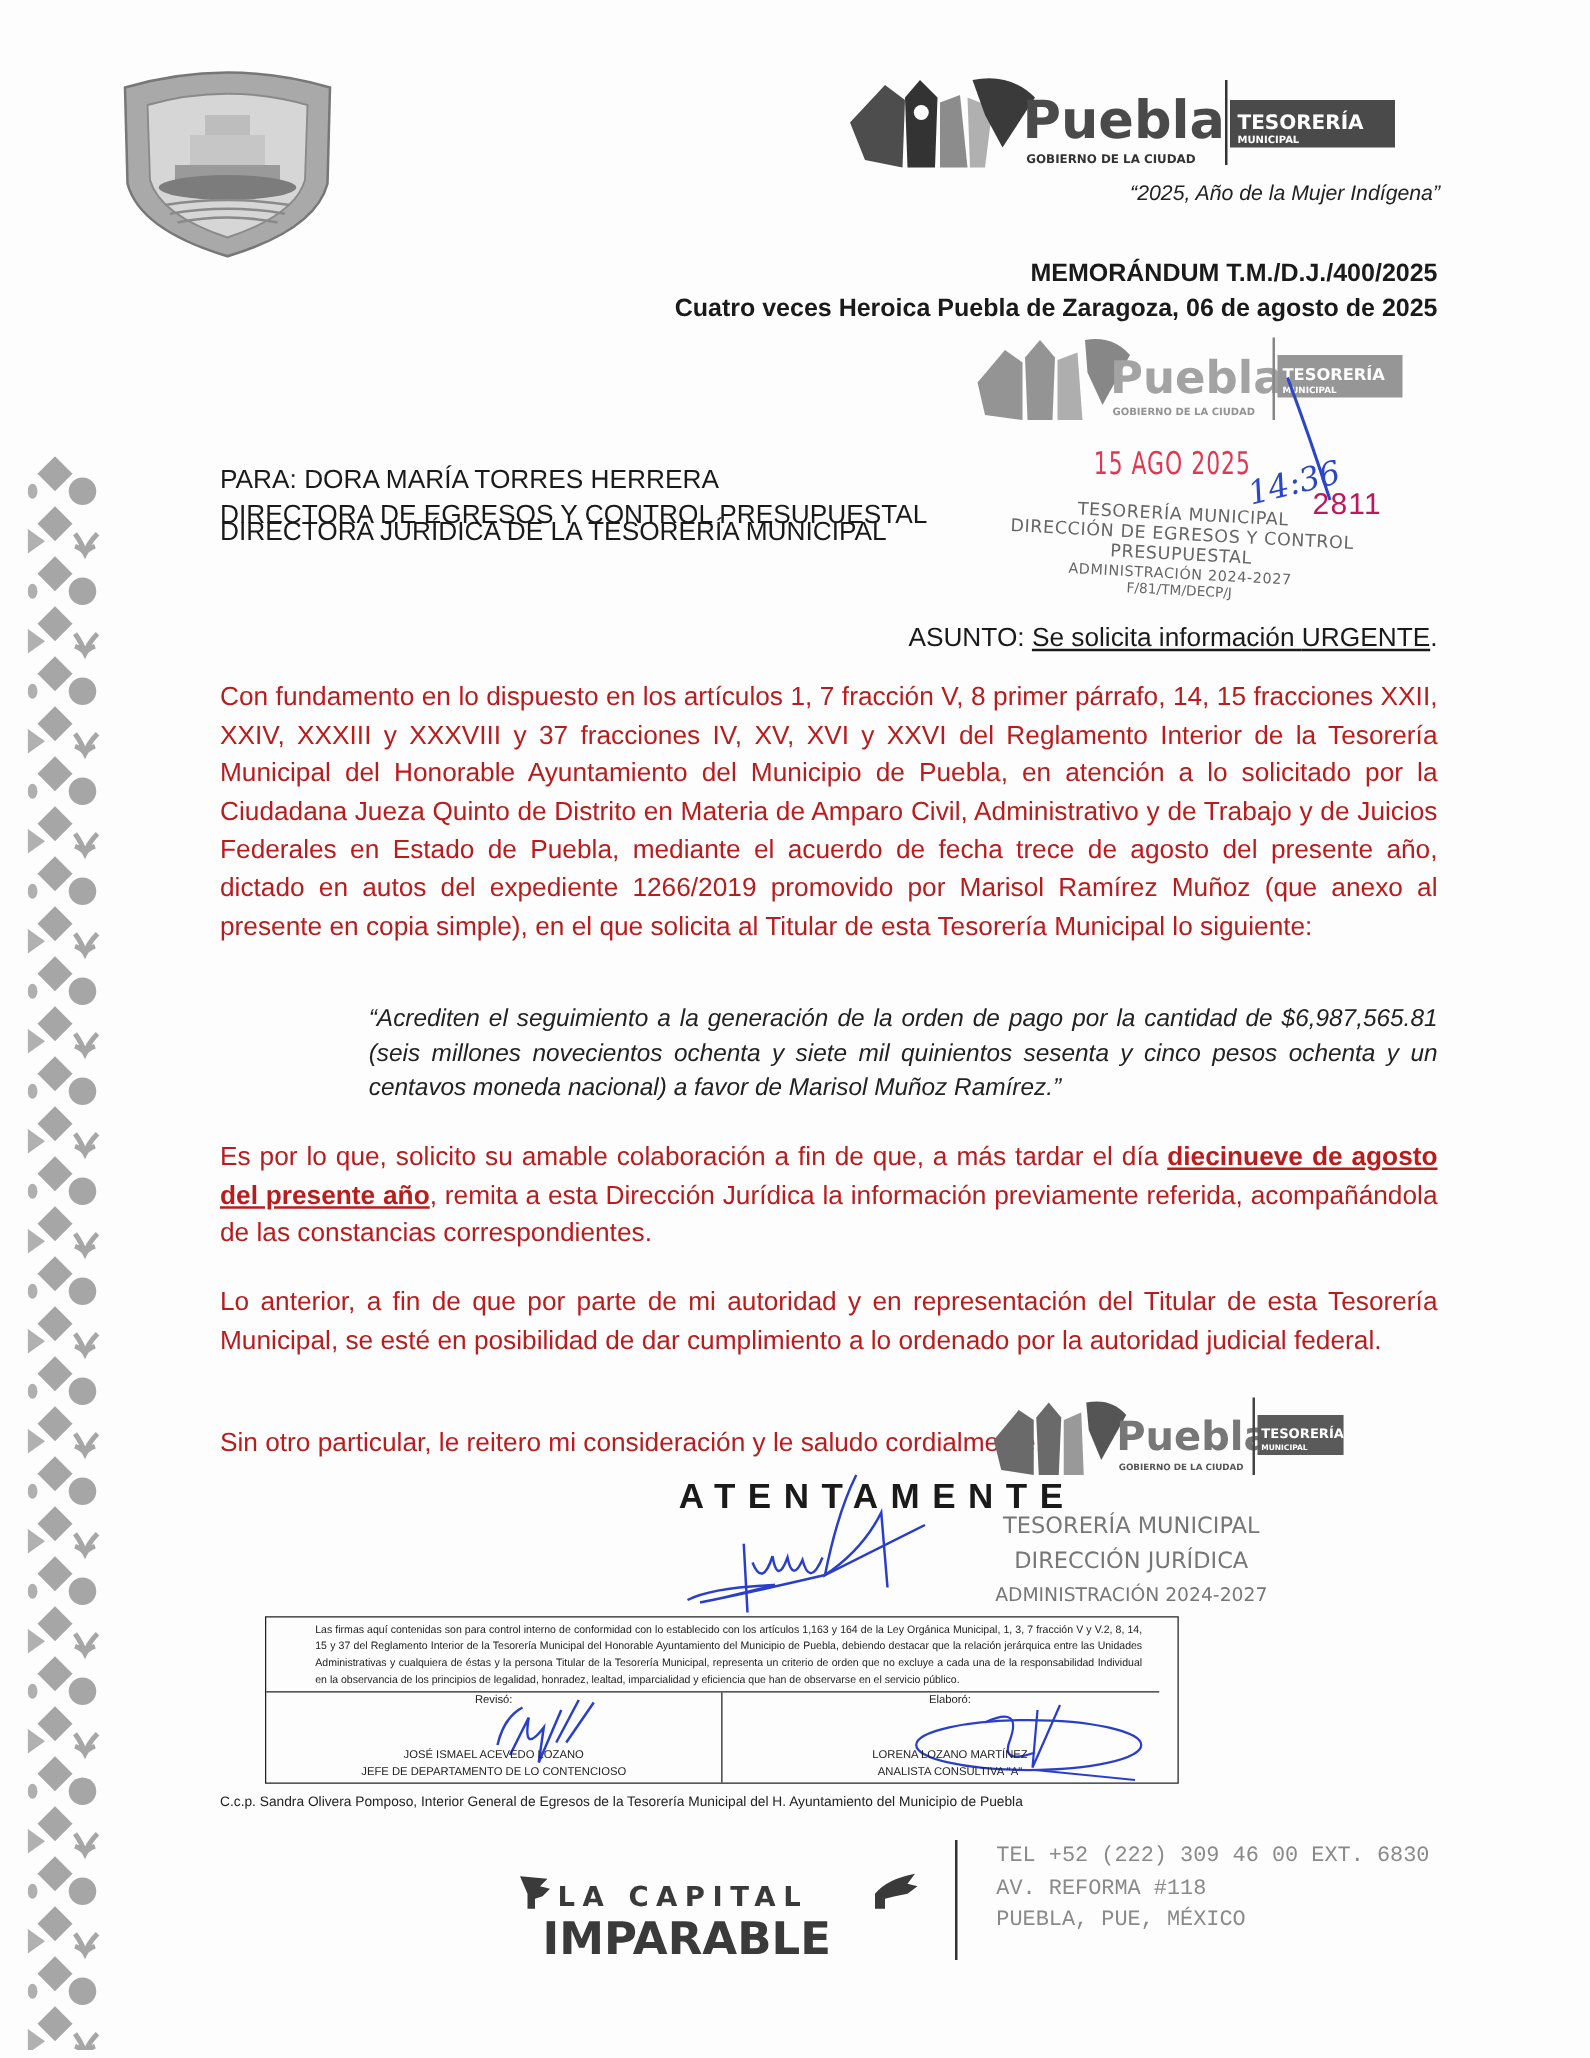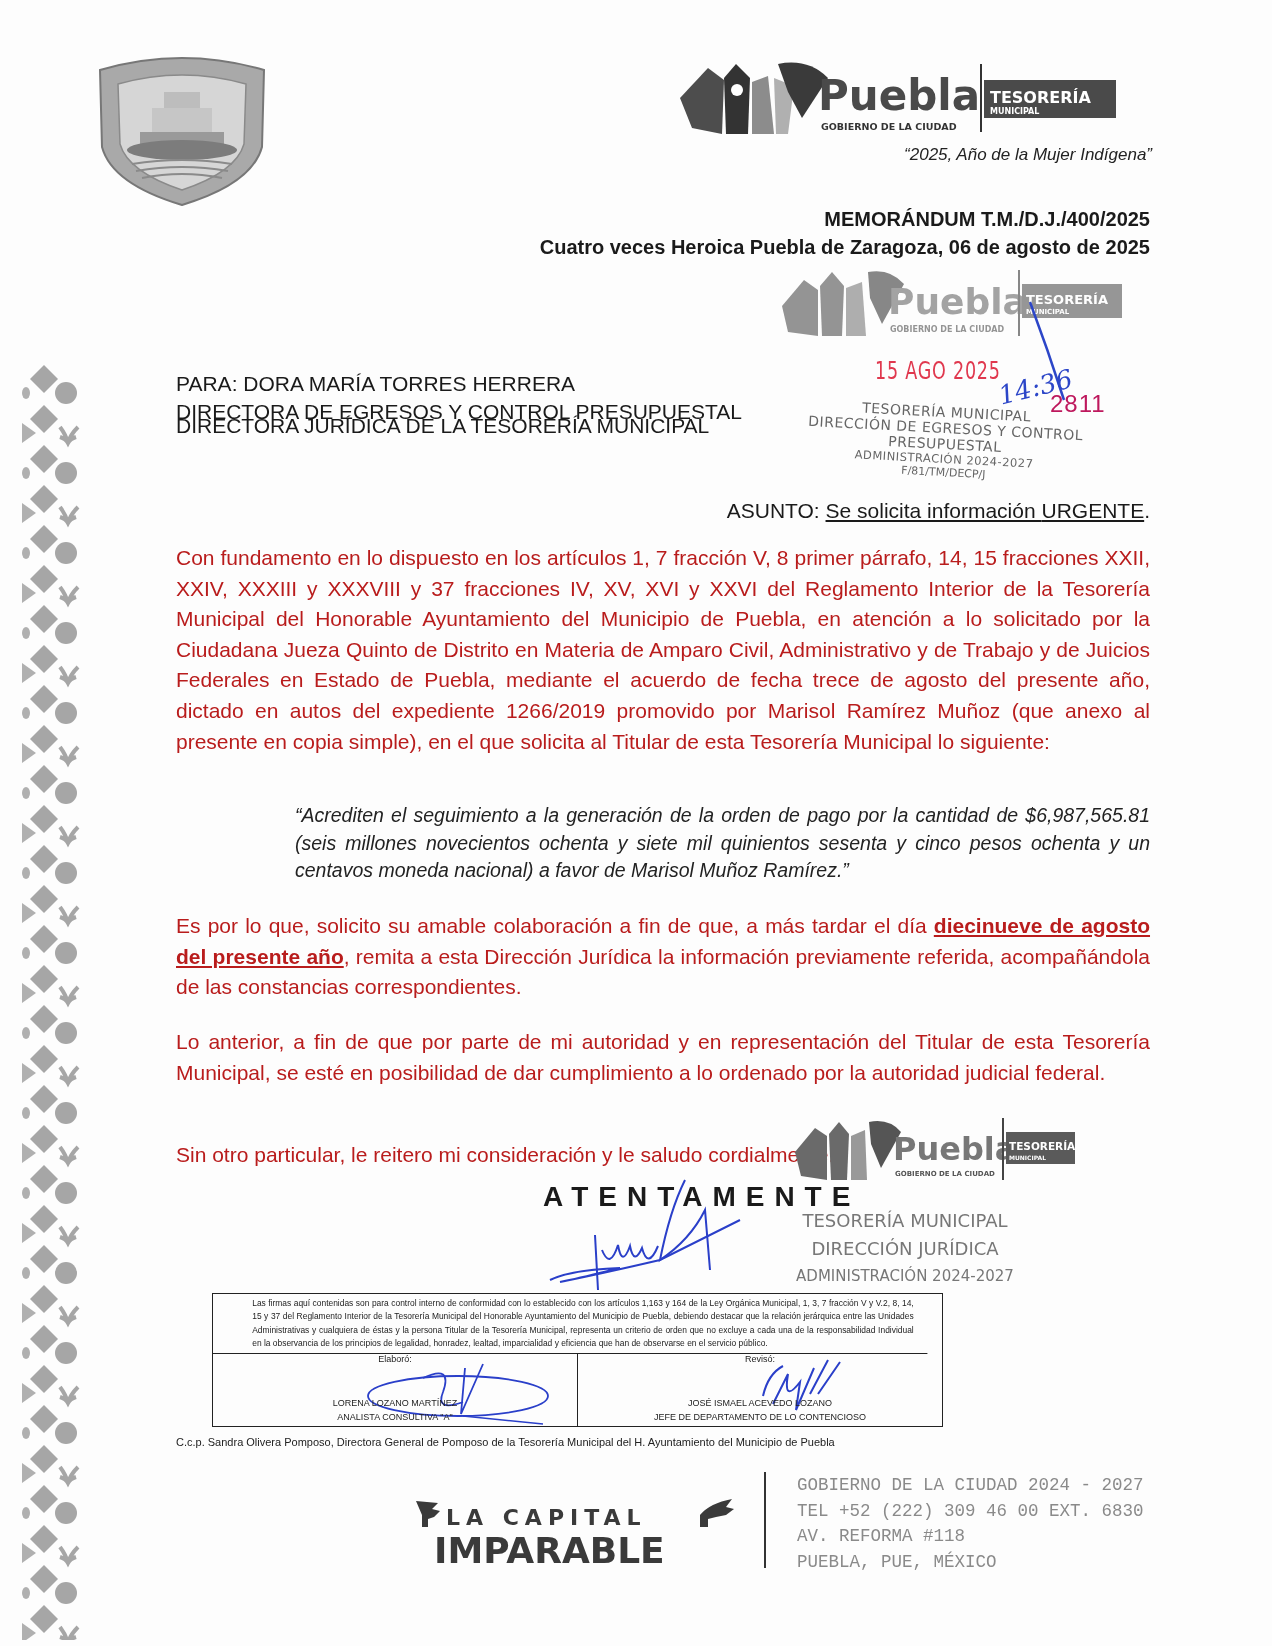--- a/index.html
+++ b/index.html
@@ -309,49 +309,48 @@
 <div class="abs jur-stamp">
   <div class="a">TESORERÍA MUNICIPAL</div>
   <div class="a">DIRECCIÓN JURÍDICA</div>
   <div class="c">ADMINISTRACIÓN 2024-2027</div>
 </div>
 
 <div class="abs ctrl">
   <div class="note">Las firmas aquí contenidas son para control interno de conformidad con lo establecido con los artículos 1,163 y 164 de la Ley Orgánica Municipal, 1, 3, 7 fracción V y V.2, 8, 14, 15 y 37 del Reglamento Interior de la Tesorería Municipal del Honorable Ayuntamiento del Municipio de Puebla, debiendo destacar que la relación jerárquica entre las Unidades Administrativas y cualquiera de éstas y la persona Titular de la Tesorería Municipal, representa un criterio de orden que no excluye a cada una de la responsabilidad Individual en la observancia de los principios de legalidad, honradez, lealtad, imparcialidad y eficiencia que han de observarse en el servicio público.</div>
   <div class="sigs">
     <div class="cell">
+      <div class="hdr">Revisó:</div>
+      <svg width="460" height="72" viewBox="0 0 460 72">
+        <path d="M185 42 Q190 20 205 12 M195 50 L210 20 Q205 50 222 28 L218 56 L236 14 M232 40 L250 6 M240 40 L262 8" stroke="#2a3fc9" stroke-width="2" fill="none"></path>
+      </svg>
+      <div class="nm">JOSÉ ISMAEL ACEVEDO LOZANO</div>
+      <div class="rl">JEFE DE DEPARTAMENTO DE LO CONTENCIOSO</div>
+    </div>
+    <div class="cell">
       <div class="hdr">Elaboró:</div>
       <svg width="460" height="72" viewBox="0 0 460 72">
         <ellipse cx="245" cy="42" rx="90" ry="20" stroke="#2a3fc9" stroke-width="1.8" fill="none"></ellipse>
         <path d="M210 24 Q240 10 230 38 Q222 58 250 48 M252 14 L248 60 L270 10" stroke="#2a3fc9" stroke-width="1.8" fill="none"></path>
         <path d="M250 62 L330 70" stroke="#2a3fc9" stroke-width="1.5"></path>
       </svg>
       <div class="nm">LORENA LOZANO MARTÍNEZ</div>
       <div class="rl">ANALISTA CONSULTIVA "A"</div>
     </div>
-    <div class="cell">
-      <div class="hdr">Revisó:</div>
-      <svg width="460" height="72" viewBox="0 0 460 72">
-        <path d="M185 42 Q190 20 205 12 M195 50 L210 20 Q205 50 222 28 L218 56 L236 14 M232 40 L250 6 M240 40 L262 8" stroke="#2a3fc9" stroke-width="2" fill="none"></path>
-      </svg>
-      <div class="nm">JOSÉ ISMAEL ACEVEDO LOZANO</div>
-      <div class="rl">JEFE DE DEPARTAMENTO DE LO CONTENCIOSO</div>
-    </div>
   </div>
 </div>
 
-<div class="abs ccp">C.c.p. Sandra Olivera Pomposo, Directora General de Pomposo de la Tesorería Municipal del H. Ayuntamiento del Municipio de Puebla</div>
+<div class="abs ccp">C.c.p. Sandra Olivera Pomposo, Interior General de Egresos de la Tesorería Municipal del H. Ayuntamiento del Municipio de Puebla</div>
 
 <div class="abs footer-logo">
   <svg width="340" height="75" viewBox="0 0 340 75">
     <path d="M6 8 L28 10 L22 16 L30 18 L24 24 L18 26 L18 34 L12 34 L12 22 Z" fill="#3a3a3a"></path>
     <path d="M290 34 L290 22 Q300 10 322 6 L316 14 L324 16 L316 22 L306 24 L298 26 L298 34 Z" fill="#3a3a3a"></path>
     <text x="36" y="32" font-family="DejaVu Sans, sans-serif" font-weight="bold" font-size="22" letter-spacing="6" fill="#3a3a3a">LA CAPITAL</text>
     <text x="24" y="70" font-family="DejaVu Sans, sans-serif" font-weight="bold" font-size="36" fill="#3a3a3a">IMPARABLE</text>
   </svg>
 </div>
 <div class="abs footer-sep"></div>
 <div class="abs footer-info">
-  <div>GOBIERNO DE LA CIUDAD 2024 - 2027</div>
   <div>TEL +52 (222) 309 46 00 EXT. 6830</div>
   <div>AV. REFORMA #118</div>
   <div>PUEBLA, PUE, MÉXICO</div>
 </div>
 
 </body></html>

